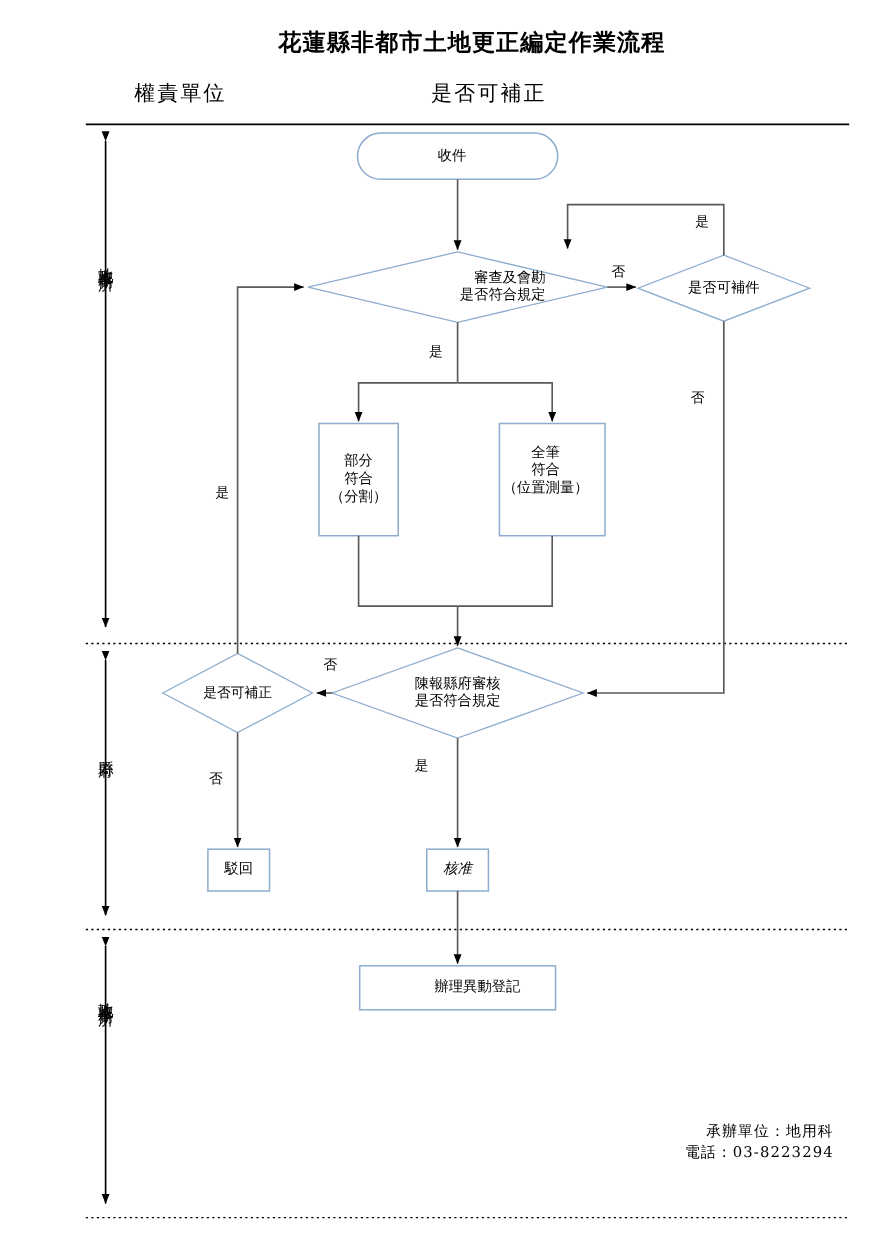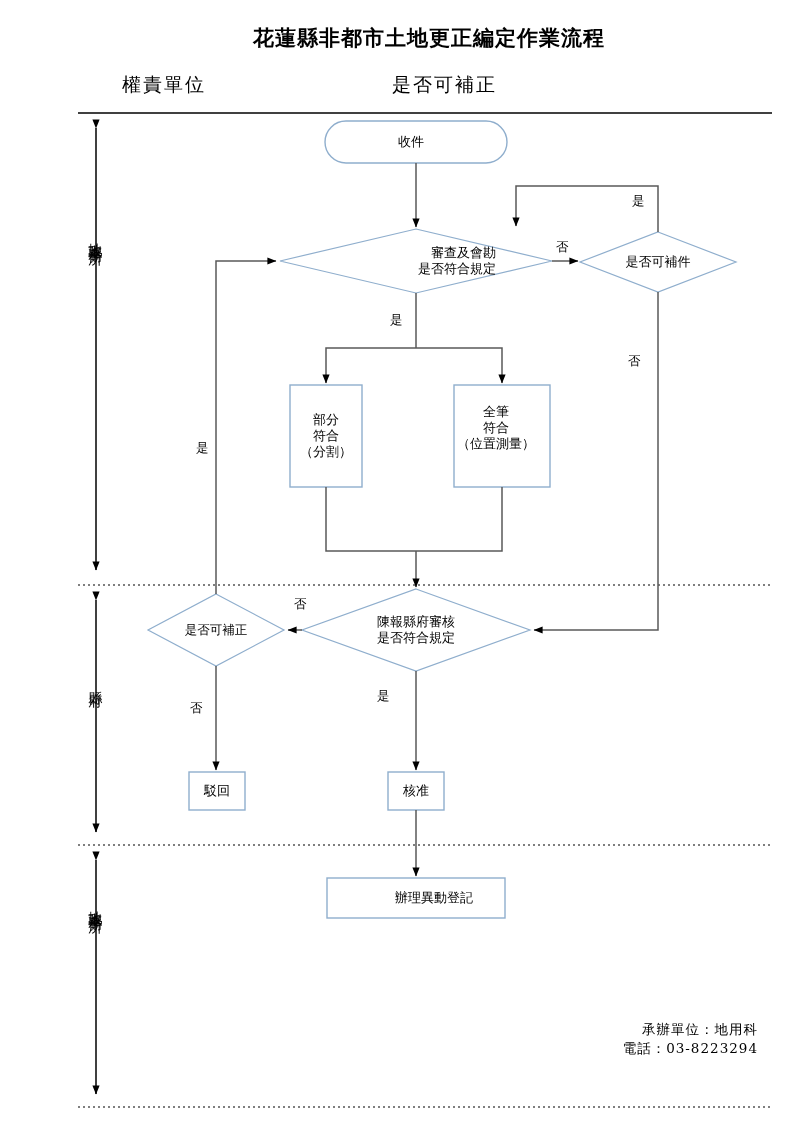--- a/index.html
+++ b/index.html
@@ -167,21 +167,21 @@
 符合
 （位置測量）</div>
 
   <div class="node-text" style="left:336px;top:614px;width:160px;">陳報縣府審核
 是否符合規定</div>
 
   <div class="node-text sm" style="left:156px;top:622px;width:120px;">是否可補正</div>
 
   <div class="node-text" style="left:189px;top:783px;width:56px;">駁回</div>
 
-  <div class="node-text" style="left:388px;top:783px;width:56px;">核准</div>
+  <div class="node-text" style="left:388px;top:783px;width:56px;font-style:italic;">核准</div>
 
   <div class="node-text" style="left:327px;top:890px;width:214px;">辦理異動登記</div>
 
   <div class="edge-label" style="left:556px;top:239px;">否</div>
 
   <div class="edge-label" style="left:390px;top:312px;">是</div>
 
   <div class="edge-label" style="left:632px;top:193px;">是</div>
 
   <div class="edge-label" style="left:628px;top:353px;">否</div>

